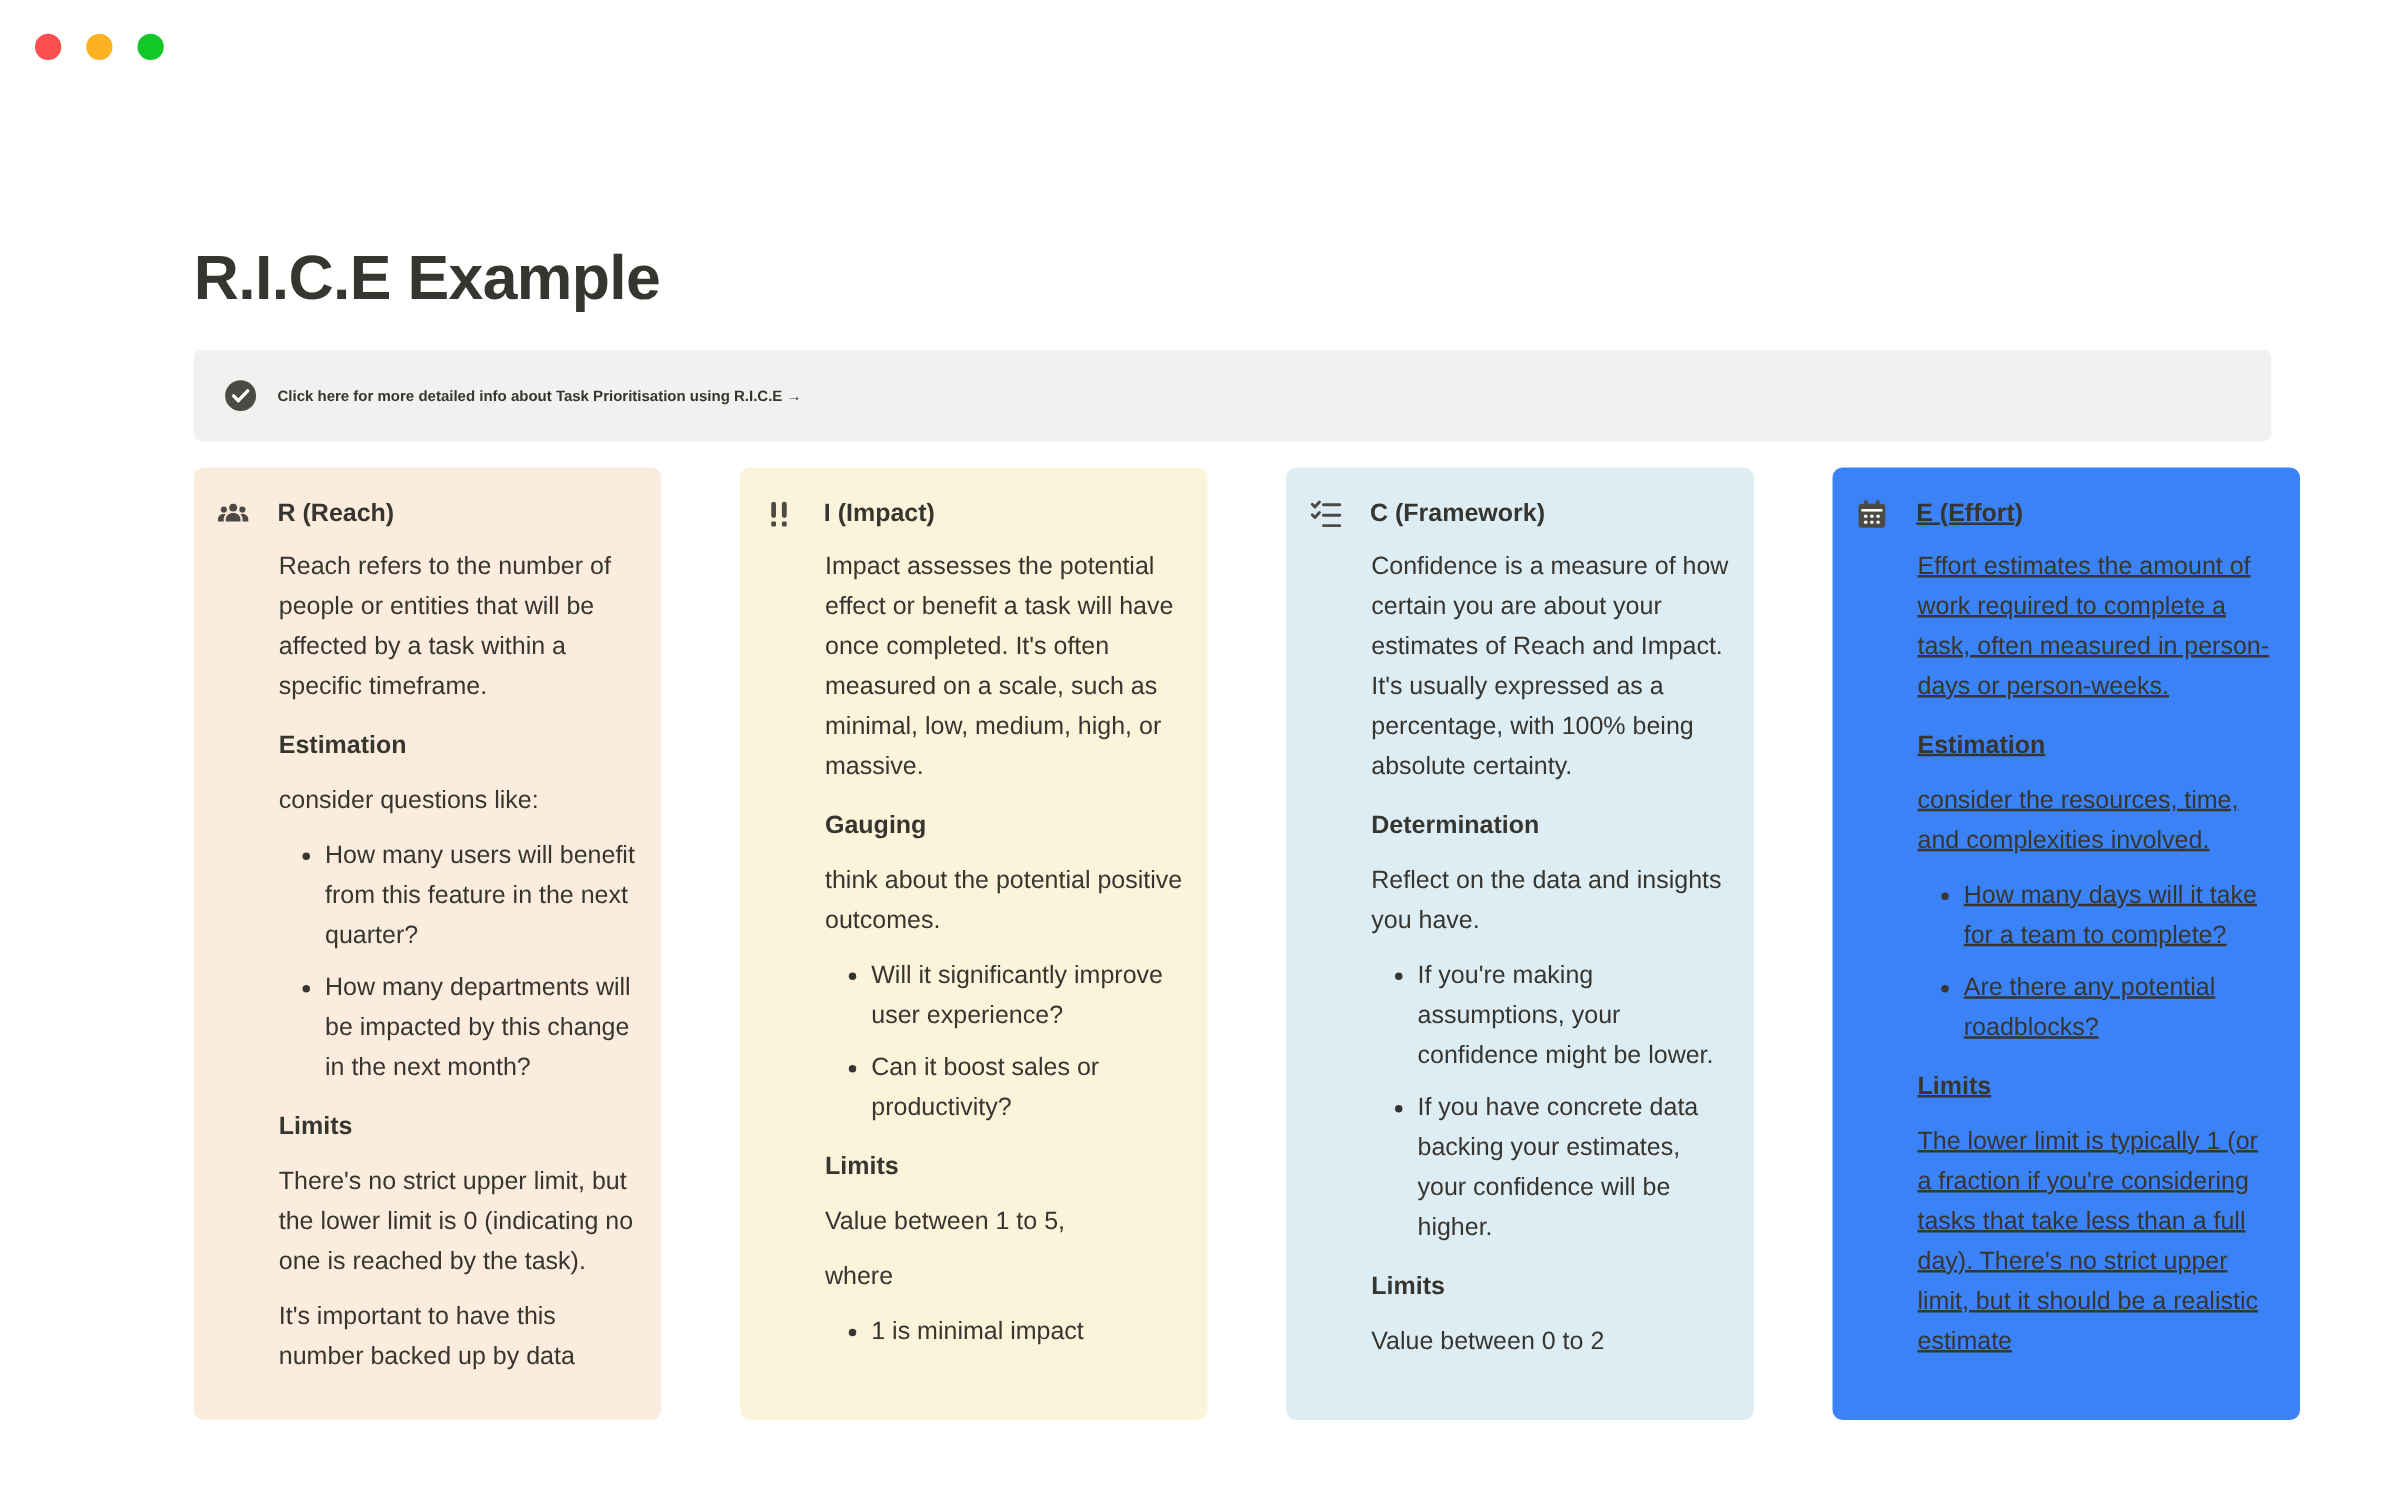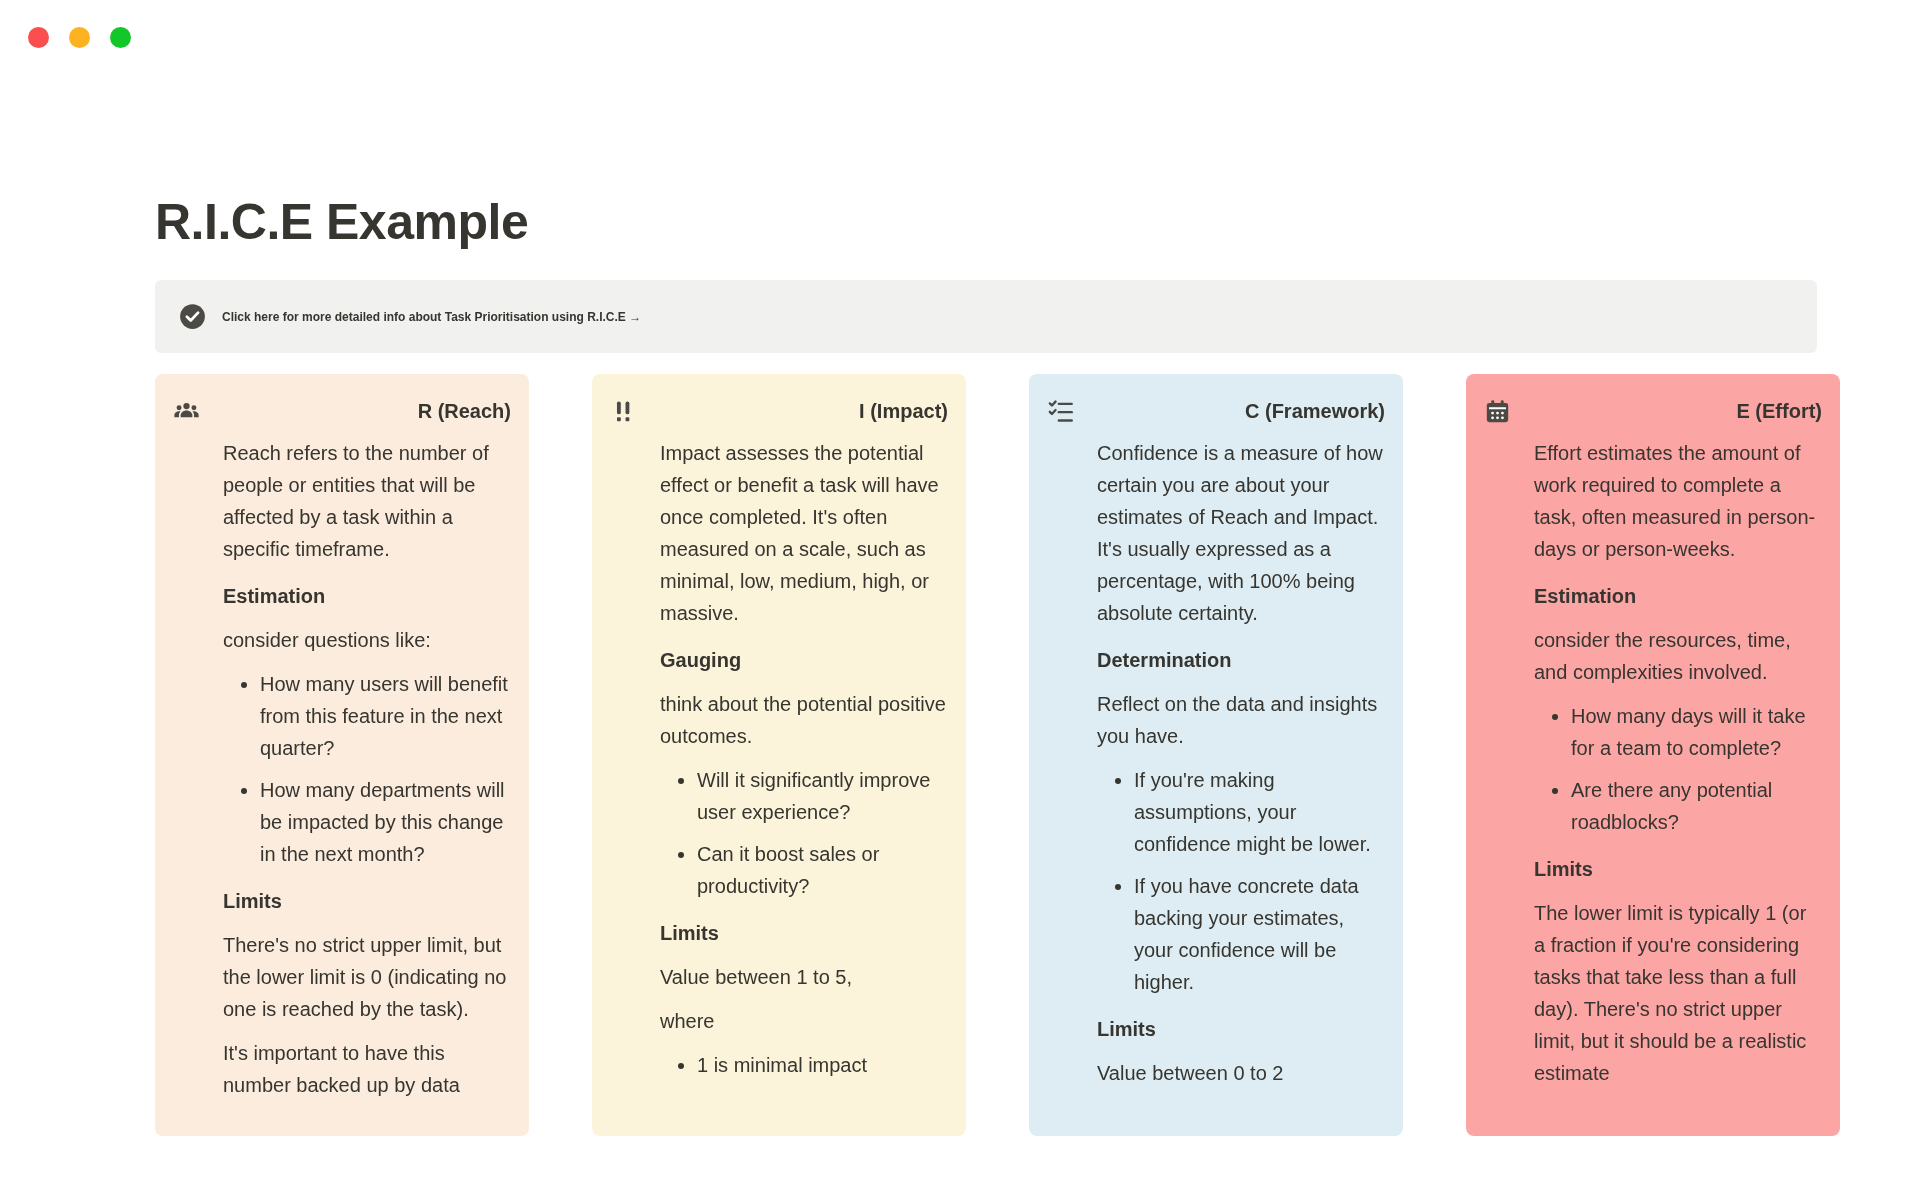--- a/index.html
+++ b/index.html
@@ -61,23 +61,22 @@
     flex: 0 0 374px;
     width: 374px;
     height: 762px;
     border-radius: 8px;
     padding: 24px 18px 0 18px;
     overflow: hidden;
   }
   .card-header {
     display: flex;
     align-items: center;
-    gap: 4px;
+    gap: 22px;
     margin-bottom: 8px;
-    justify-content: space-between;
   }
   .card-icon { width: 27px; height: 27px; flex: 0 0 27px; display: inline-flex; }
   .card-title { font-size: 20px; font-weight: 700; }
   .card-body { margin-left: 50px; }
   .card-body p {
     font-size: 20px;
     line-height: 32px;
     margin-top: 12px;
   }
   .card-body p.section-heading {
@@ -194,21 +193,21 @@
           <p class="section-heading">Determination</p>
           <p>Reflect on the data and insights you have.</p>
           <ul>
             <li>If you're making assumptions, your confidence might be lower.</li>
             <li>If you have concrete data backing your estimates, your confidence will be higher.</li>
           </ul>
           <p class="section-heading">Limits</p>
           <p>Value between 0 to 2</p>
         </div>
       </section>
-      <section class="card" style="background: #fca5a5;">
+      <section class="card" style="background: #3b82f6; text-decoration: underline;">
         <div class="card-header">
           <span class="card-icon">
   <svg width="27" height="27" viewBox="0 0 24 24">
     <rect x="2.5" y="4.5" width="19" height="17" rx="2.2" fill="#4C4A44"></rect>
     <rect x="6.5" y="2" width="2.6" height="4.6" rx="1.1" fill="#4C4A44"></rect>
     <rect x="14.9" y="2" width="2.6" height="4.6" rx="1.1" fill="#4C4A44"></rect>
     <rect x="4.5" y="8.2" width="15" height="1.8" fill="#ffffff"></rect>
     <circle cx="7.6" cy="13.4" r="1.25" fill="#ffffff"></circle>
     <circle cx="12" cy="13.4" r="1.25" fill="#ffffff"></circle>
     <circle cx="16.4" cy="13.4" r="1.25" fill="#ffffff"></circle>

